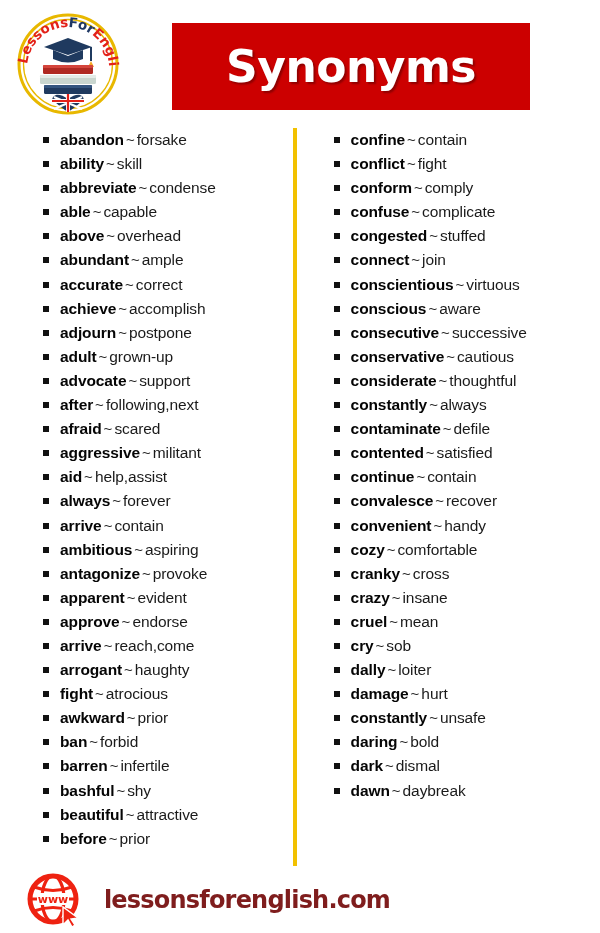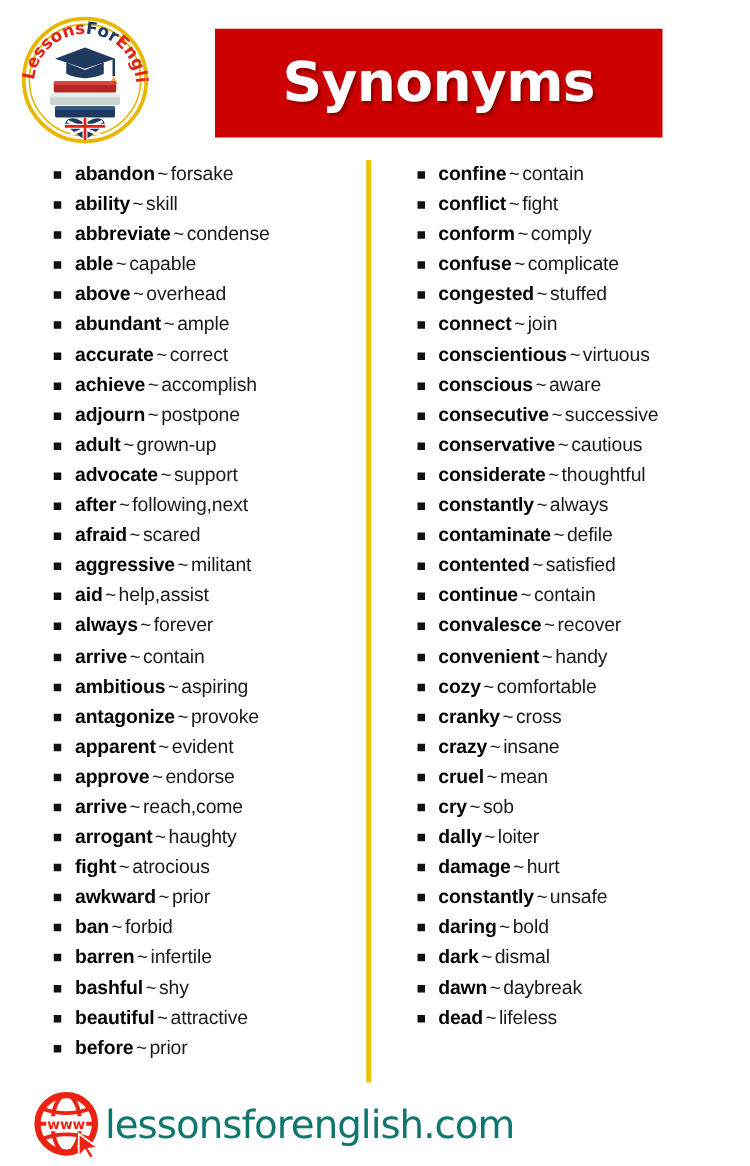--- a/index.html
+++ b/index.html
@@ -128,23 +128,23 @@
   .footer-icon {
     width: 58px;
     height: 56px;
     margin-left: 26px;
     flex: none;
   }
   .footer-icon svg { display: block; }
   .footer-text {
     flex: 1;
     text-align: center;
-    font-size: 31px;
-    font-weight: normal;
-    color: #0f766e;
+    font-size: 24px;
+    font-weight: bold;
+    color: #7f1d1d;
     font-family: "DejaVu Sans", sans-serif;
     letter-spacing: -0.8px;
     margin-right: 70px;
   }
 </style>
 </head>
 <body>
 
 <div class="header">
 
@@ -253,21 +253,20 @@
         <li><span class="bullet"></span><span class="word">cranky</span><span class="tilde">~</span><span class="syn">cross</span></li>
         <li><span class="bullet"></span><span class="word">crazy</span><span class="tilde">~</span><span class="syn">insane</span></li>
         <li><span class="bullet"></span><span class="word">cruel</span><span class="tilde">~</span><span class="syn">mean</span></li>
         <li><span class="bullet"></span><span class="word">cry</span><span class="tilde">~</span><span class="syn">sob</span></li>
         <li><span class="bullet"></span><span class="word">dally</span><span class="tilde">~</span><span class="syn">loiter</span></li>
         <li><span class="bullet"></span><span class="word">damage</span><span class="tilde">~</span><span class="syn">hurt</span></li>
         <li><span class="bullet"></span><span class="word">constantly</span><span class="tilde">~</span><span class="syn">unsafe</span></li>
         <li><span class="bullet"></span><span class="word">daring</span><span class="tilde">~</span><span class="syn">bold</span></li>
         <li><span class="bullet"></span><span class="word">dark</span><span class="tilde">~</span><span class="syn">dismal</span></li>
         <li><span class="bullet"></span><span class="word">dawn</span><span class="tilde">~</span><span class="syn">daybreak</span></li>
-        <li><span class="bullet"></span><span class="word">dead</span><span class="tilde">~</span><span class="syn">lifeless</span></li>
       </ul>
   </div>
 
 </div>
 
 <div class="footer">
   <div class="footer-icon">
     <svg viewBox="0 0 58 56" width="58" height="56" aria-hidden="true">
       <circle cx="27" cy="27" r="23" fill="none" stroke="#ee2211" stroke-width="5"></circle>
       <ellipse cx="27" cy="27" rx="11" ry="23" fill="none" stroke="#ee2211" stroke-width="3.2"></ellipse>

